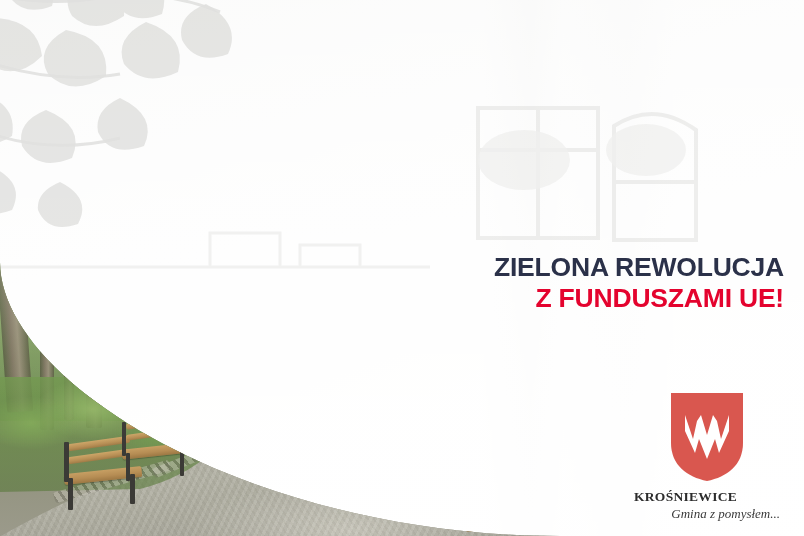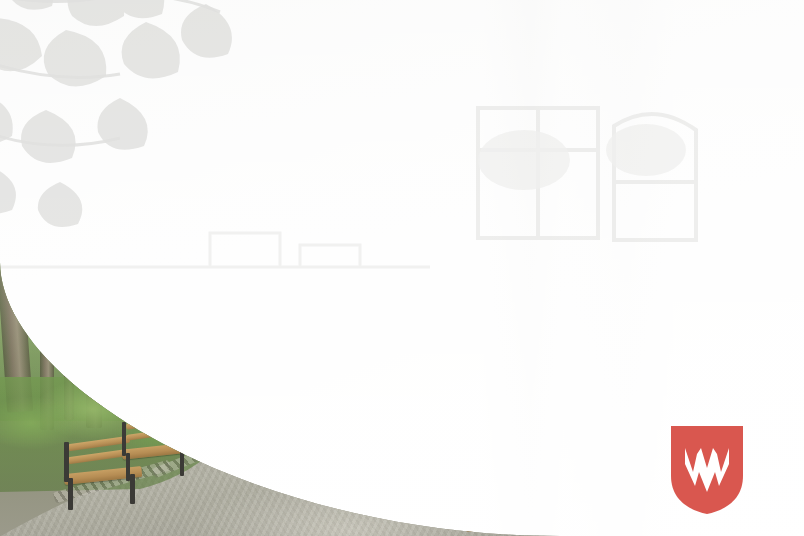--- a/index.html
+++ b/index.html
@@ -437,25 +437,29 @@
         <div class="branch-back" style="left:380px; top:66px; width:52px; height:34px;"></div>
         <div class="branch-back" style="left:486px; top:60px; width:58px; height:46px;"></div>
 
         <div class="photo-haze"></div>
       </div>
     </div>
   </div>
 
 
   <div class="subtitle">
+    <span class="sub-line1">ZIELONA REWOLUCJA</span>
+    <span class="sub-line2">Z FUNDUSZAMI UE!</span>
   </div>
 
   <div class="logo">
     <div class="shield-box">
       <svg width="76" height="92" viewBox="0 0 76 92">
         <path d="M2 2 H74 V52 C74 74 58 86 38 90 C18 86 2 74 2 52 Z" fill="#D9574F"></path>
         <path d="M16 18 L16 24 L24 48 L28 30 L32 24 L38 44 L44 24 L48 30 L52 48 L60 24 L60 18
                  L60 18 L60 40 L50 62 L46 48 L38 68 L30 48 L26 62 L16 40 Z" fill="#ffffff"></path>
       </svg>
     </div>
+    <div class="logo-name">KROŚNIEWICE</div>
+    <div class="logo-tag">Gmina z pomysłem...</div>
   </div>
 
 </div>
 
 </body></html>

